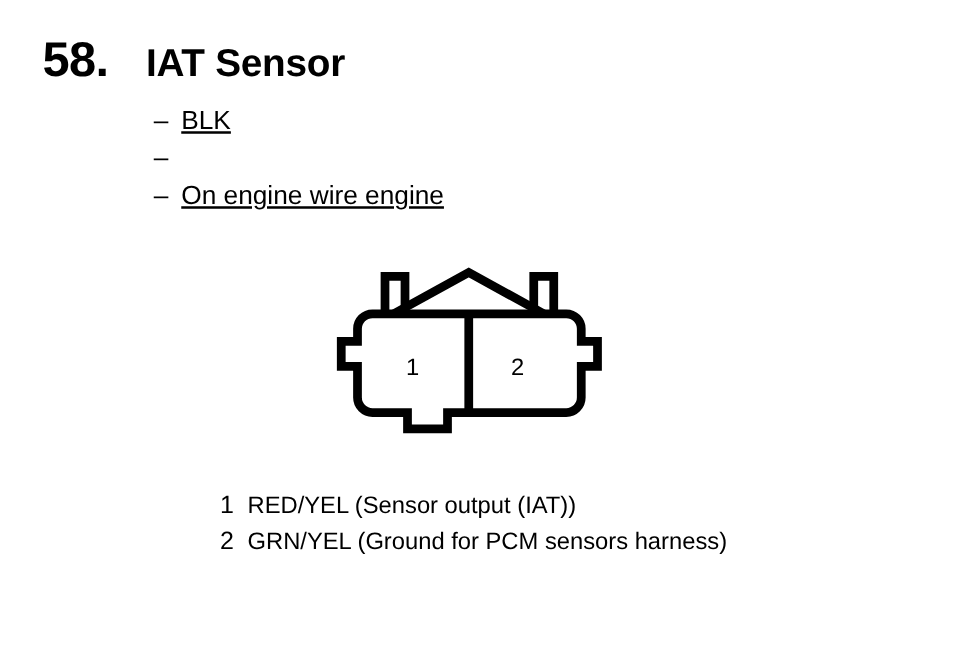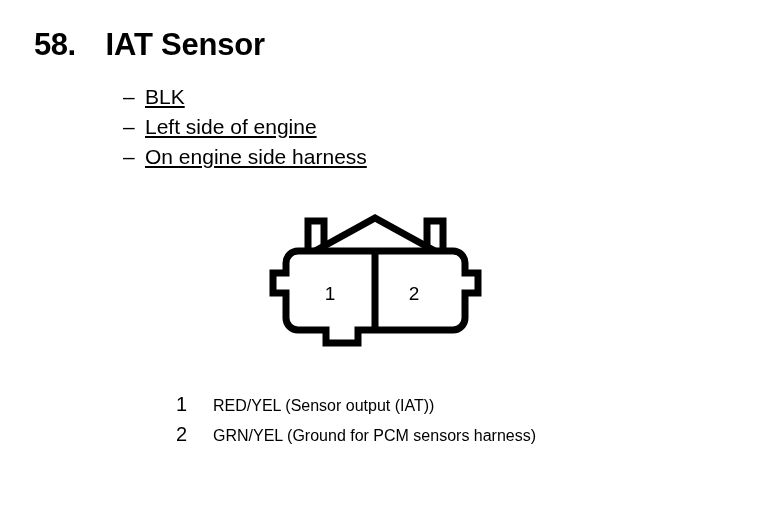--- a/index.html
+++ b/index.html
@@ -25,21 +25,21 @@
   
   .heading {
     position: absolute;
     left: 34px;
     top: 29px;
     display: flex;
     align-items: baseline;
     white-space: nowrap;
   }
   .heading-number {
-    font-size: 31px;
+    font-size: 39px;
     font-weight: bold;
     letter-spacing: -0.5px;
     line-height: 1;
   }
   .heading-title {
     font-size: 31px;
     font-weight: bold;
     line-height: 1;
     margin-left: 30px;
     letter-spacing: -0.2px;
@@ -102,46 +102,44 @@
     font-size: 20px;
     line-height: 29px;
     white-space: nowrap;
   }
   .legend-pin {
     width: 22px;
     flex: 0 0 22px;
     font-size: 20px;
   }
   .legend-desc {
-    font-size: 16px;
-    margin-left: 15px;
+    font-size: 19px;
   }
 </style>
 </head>
 <body>
 
 <div class="page">
 
   <div class="heading">
     <span class="heading-number">58.</span>
     <span class="heading-title">IAT Sensor</span>
   </div>
 
   <ul class="bullets">
     <li class="bullet-row">
       <span class="bullet-dash">–</span>
       <span class="bullet-text">BLK</span>
     </li>
     <li class="bullet-row">
       <span class="bullet-dash">–</span>
-      <span class="bullet-text">Left side of engine</span>
     </li>
     <li class="bullet-row">
       <span class="bullet-dash">–</span>
-      <span class="bullet-text">On engine side harness</span>
+      <span class="bullet-text">On engine wire engine</span>
     </li>
   </ul>
 
   <div class="connector-figure">
     <svg class="connector-svg" viewBox="0 0 240 150" xmlns="http://www.w3.org/2000/svg">
       <g fill="none" stroke="#000000" stroke-width="7" stroke-linejoin="miter" stroke-linecap="butt">
 
         <path d="M 57 46 L 117 13 L 177 46"></path>
 
         <path d="M 50 46 L 50 16 L 66 16 L 66 46"></path>

